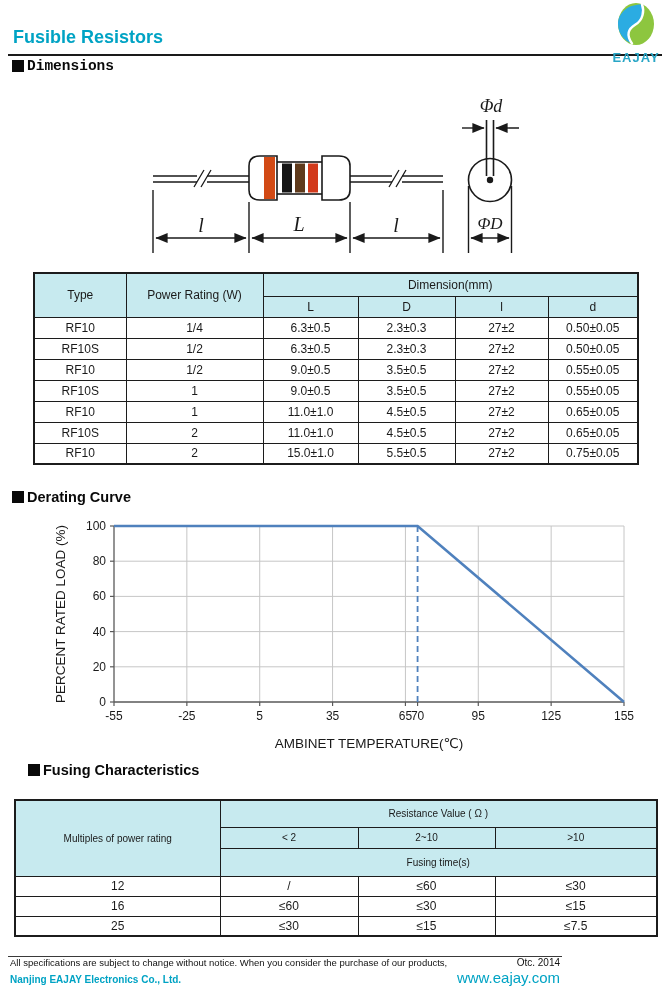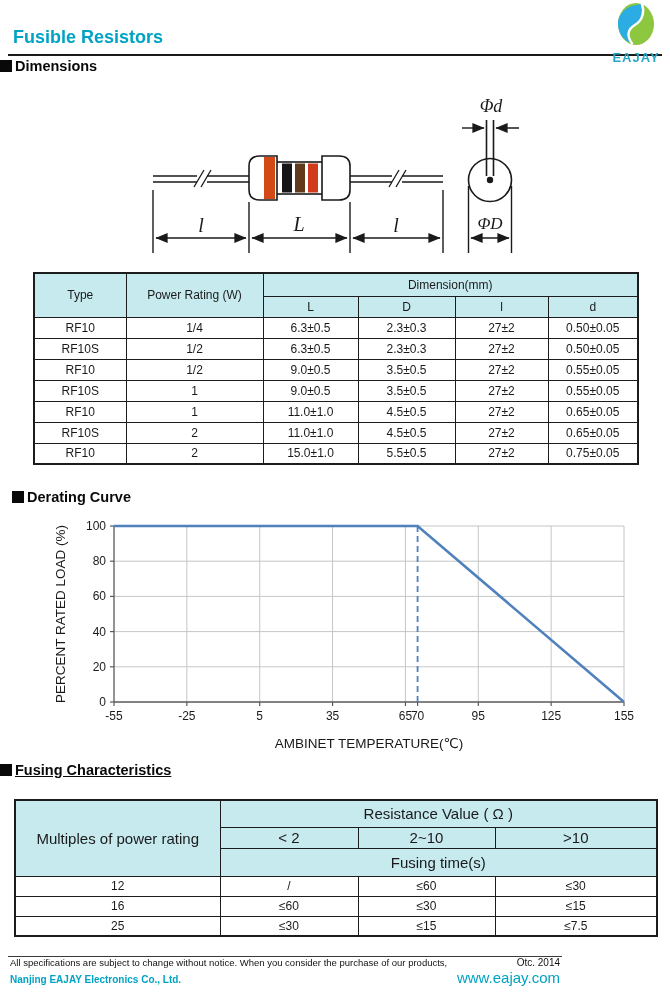--- a/index.html
+++ b/index.html
@@ -26,21 +26,21 @@
   thead th{background:#c7eaef;}
   #dim-table{position:absolute;left:33px;top:272px;width:604px;}
   #dim-table thead tr.h1{height:23px;}
   #dim-table thead tr.h2{height:21px;}
   #dim-table tbody tr{height:21px;}
   #fuse-table{position:absolute;left:14px;top:799px;width:642px;}
   #fuse-table thead tr.h1{height:27px;}
   #fuse-table thead tr.h2{height:21px;}
   #fuse-table thead tr.h3{height:28px;}
   #fuse-table tbody tr{height:20px;}
-  #fuse-table th{font-size:15px;}
+  #fuse-table th{font-size:10px;}
 
   
   #chart{position:absolute;left:52px;top:512px;}
 
   
   .footer{position:absolute;left:0;top:956px;width:570px;}
   .footer-rule{margin:0 8px;height:1px;background:#3a3a3a;}
   .footer-row{display:flex;justify-content:space-between;align-items:baseline;padding:0 10px 0 10px;}
   .f-note{font-size:9.5px;color:#111;line-height:12px;}
   .f-date{font-size:10px;color:#111;}
@@ -56,21 +56,21 @@
   <div class="title-rule"></div>
   <div class="logo">
     <svg width="40" height="46" viewBox="0 0 40 46">
       <ellipse cx="20" cy="22" rx="18" ry="21" fill="#8dc63f"></ellipse>
       <path d="M26,2.5 C12,2 2,11 2,22 C2,31 8,39 16,41.5 C10,33 12,27 19.5,22.5 C27,18 28.5,9 26,2.5 Z" fill="#2bace2"></path>
       <path d="M16,41.5 C10,33 12,27 19.5,22.5 C27,18 28.5,9 26,2.5" fill="none" stroke="#ffffff" stroke-width="2.4" stroke-linecap="round"></path>
     </svg>
     <div class="logo-text">EAJAY</div>
   </div>
 
-  <div class="sec-heading" style="left:0;top:58px;">
+  <div class="sec-heading" style="left:12px;top:58px;font-family:Liberation Mono, monospace;">
     <span class="sec-square"></span>
     <span>Dimensions</span>
   </div>
 
   <div id="diagram">
     <svg width="425" height="172" viewBox="0 0 425 172">
       <defs>
         <marker id="ah" viewBox="0 0 10 8" refX="9.5" refY="4" markerWidth="9" markerHeight="7" orient="auto-start-reverse">
           <path d="M0,0 L10,4 L0,8 z" fill="#1a1a1a"></path>
         </marker>
@@ -246,21 +246,21 @@
         <line x1="58" y1="49.19999999999999" x2="62" y2="49.19999999999999" stroke="#595959" stroke-width="1.2"></line>
         <text x="54" y="53.19999999999999" text-anchor="end" font-size="12" fill="#1a1a1a">80</text>
         <line x1="58" y1="14" x2="62" y2="14" stroke="#595959" stroke-width="1.2"></line>
         <text x="54" y="18" text-anchor="end" font-size="12" fill="#1a1a1a">100</text>
         <polyline points="365.57142857142856,190 365.57142857142856,14" fill="none" stroke="#4f81bd" stroke-width="1.8" stroke-dasharray="6 4"></polyline>
         <polyline points="62,14 365.57142857142856,14 572,190" fill="none" stroke="#4f81bd" stroke-width="2.6"></polyline>
         <text x="317" y="236" text-anchor="middle" font-size="13.5" fill="#1a1a1a">AMBINET TEMPERATURE(℃)</text>
         <text x="13" y="102" text-anchor="middle" font-size="13.5" fill="#1a1a1a" transform="rotate(-90 13 102)">PERCENT RATED LOAD (%)</text>
       </svg></div>
 
-  <div class="sec-heading" style="left:0;top:762px;text-decoration:underline;">
+  <div class="sec-heading" style="left:28px;top:762px;">
     <span class="sec-square"></span>
     <span>Fusing Characteristics</span>
   </div>
 
   <table id="fuse-table">
     <colgroup>
       <col style="width:205px">
         <col style="width:138px">
         <col style="width:137px">
         <col style="width:162px">

